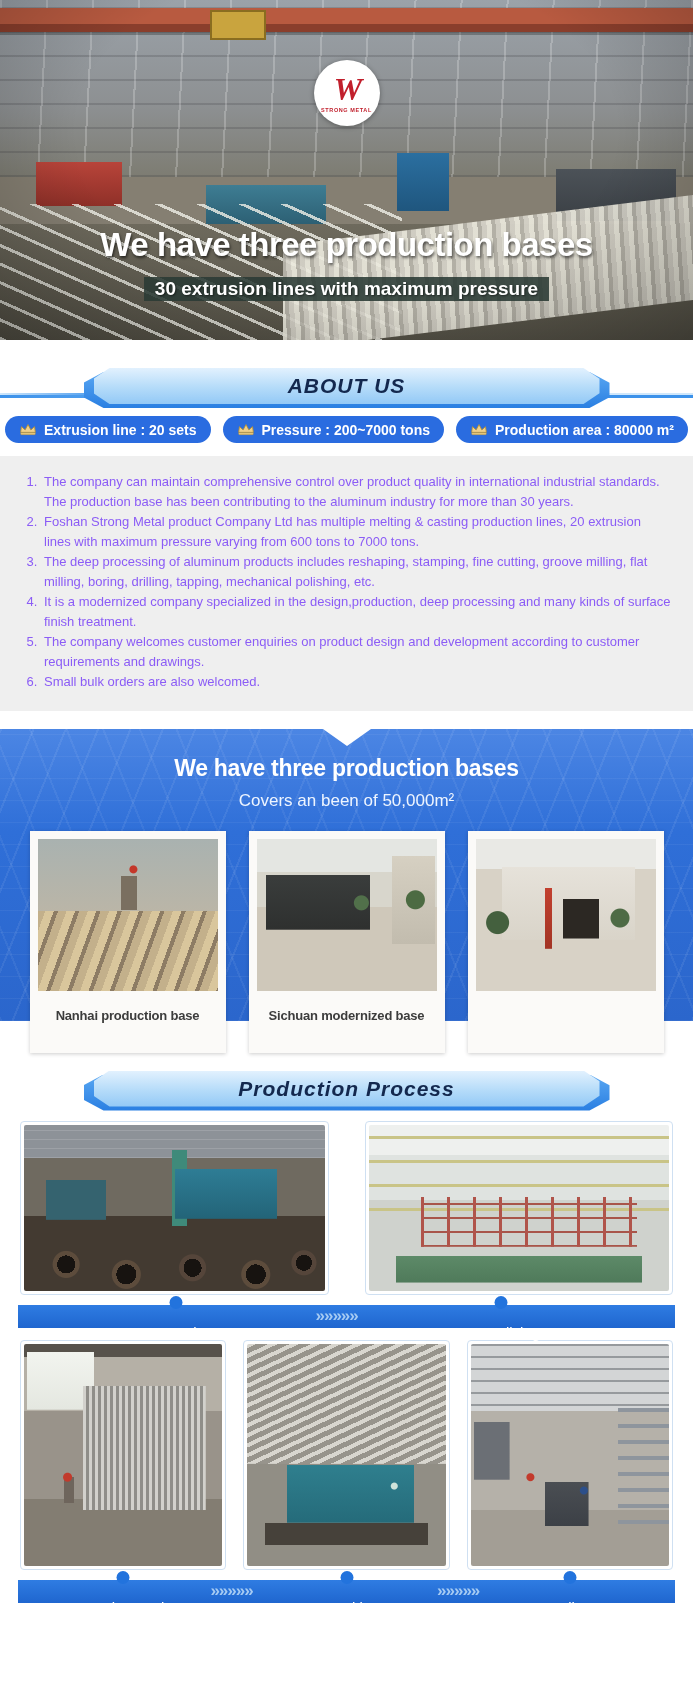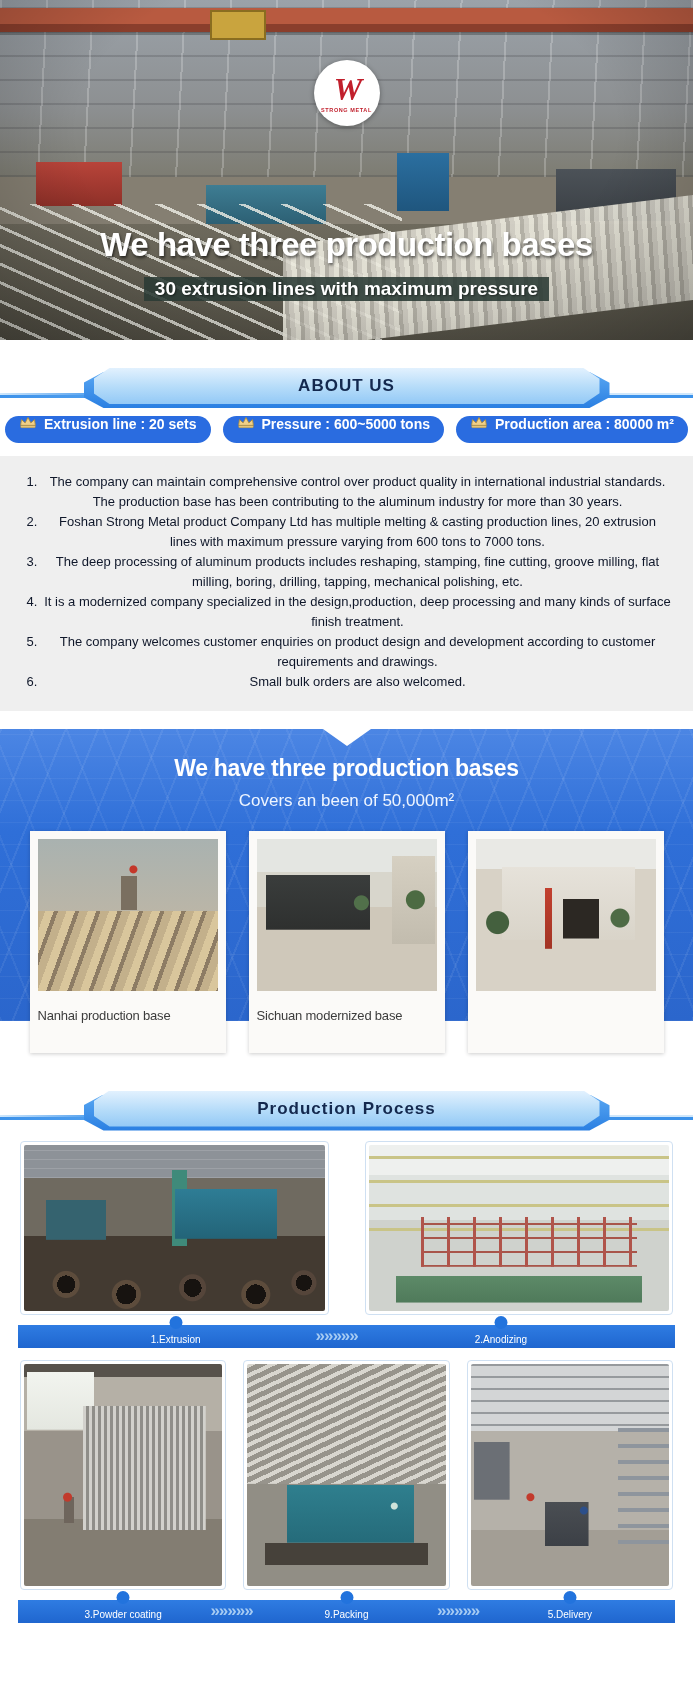--- a/index.html
+++ b/index.html
@@ -63,67 +63,67 @@
   .ribbon-side.left  { background:linear-gradient(90deg, rgba(79,158,238,0), #4f9eee),
                        linear-gradient(180deg,#cfe7fb 0 40%, #3c92ea 40% 100%); }
   .ribbon-wrap { position:relative; width:506px; height:36px; z-index:1; }
   .ribbon-wrap::before { content:""; position:absolute; left:-10px; right:-10px; top:4px; bottom:-4px;
     background:linear-gradient(180deg,#59a7f2,#2a7fe2);
     clip-path:polygon(20px 0, calc(100% - 20px) 0, 100% 30%, 100% 70%, calc(100% - 20px) 100%, 20px 100%, 0 70%, 0 30%); }
   .ribbon-body { position:absolute; inset:0;
     background:linear-gradient(180deg,#e2f1fe 0%, #b4dbf9 55%, #93c9f6 100%);
     clip-path:polygon(16px 0, calc(100% - 16px) 0, 100% 30%, 100% 70%, calc(100% - 16px) 100%, 16px 100%, 0 70%, 0 30%);
     display:flex; align-items:center; justify-content:center;
-    color:#13284e; font-weight:bold; font-size:17px; letter-spacing:1px; }
+    color:#13284e; font-weight:bold; font-size:21px; letter-spacing:1px;font-style:italic; }
 
   
   .badges { display:flex; justify-content:center; gap:12px; margin-top:10px; }
-  .badge { display:flex; gap:7px; background:#2a6ce0; color:#fff;
+  .badge { display:flex; align-items:center; gap:7px; background:#2a6ce0; color:#fff;
     font-weight:bold; font-size:14px; height:27px; padding:0 14px; border-radius:14px; white-space:nowrap; }
   .badge svg { width:18px; height:13px; display:block; }
 
   
   .about-points { background:#efefef; margin-top:13px; padding:16px 22px 18px 24px; }
-  .about-points ol { margin:0; padding-left:17px; color:#0f172a; font-size:13px; line-height:1.5;text-align:center; }
+  .about-points ol { margin:0; padding-left:17px; color:#8b5cf6; font-size:13px; line-height:1.5; }
   .about-points li { padding-left:3px; margin-bottom:1px; }
 
   
   .bases { position:relative; margin-top:18px; height:292px;
     background:
       repeating-linear-gradient(112deg, rgba(255,255,255,.07) 0 2px, transparent 2px 30px),
       repeating-linear-gradient(68deg, rgba(255,255,255,.06) 0 2px, transparent 2px 34px),
       repeating-linear-gradient(0deg, rgba(255,255,255,.05) 0 1px, transparent 1px 22px),
       linear-gradient(180deg,#4c86e4 0%, #2f6fd8 35%, #2b66cc 100%); }
   .bases-notch { position:absolute; top:0; left:50%; transform:translateX(-50%);
     width:0; height:0; border-left:24px solid transparent; border-right:24px solid transparent;
     border-top:17px solid #fff; }
   .bases-title { padding-top:26px; text-align:center; color:#fff; font-size:23px; font-weight:bold; letter-spacing:-.3px; }
   .bases-sub { text-align:center; color:#eef5ff; font-size:17px; margin-top:9px; }
   .cards { display:flex; justify-content:center; gap:23px; margin-top:20px; position:relative; z-index:2; }
   .card { width:196px; background:#fbfaf8; box-shadow:0 1px 4px rgba(0,0,0,.2); padding:8px 8px 0; }
   .card-photo { height:152px; }
-  .card-caption { font-weight:normal; color:#3c3c3c; font-size:13px;
+  .card-caption { text-align:center; font-weight:bold; color:#3c3c3c; font-size:13px;
     letter-spacing:-.2px; padding:17px 0 30px; }
 
   
-  .ribbon-row.second { margin-top:68px; }
+  .ribbon-row.second { margin-top:48px;flex-direction:column; }
   .process-row { display:flex; justify-content:center; margin:12px 20px 0; }
   .process-row.two { gap:36px; }
   .process-row.three { gap:17px; }
   .pframe { background:#fff; border:1px solid #cfe0f2; border-radius:4px; padding:3px; flex:1; }
   .pphoto { width:100%; border-radius:2px; }
   .process-row.two .pphoto { height:166px; }
   .process-row.three .pphoto { height:222px; }
 
   .process-bar { position:relative; margin:10px 18px 0; height:23px;
     background:linear-gradient(180deg,#2f7ce2,#1f66cf); }
   .pb-dot { position:absolute; top:-9px; width:13px; height:13px; border-radius:50%;
     background:#2273dd; transform:translateX(-50%); }
-  .pb-label { position:absolute; top:3px; height:23px; line-height:23px; transform:translateX(-50%);
-    color:#fff; font-size:10px; white-space:nowrap; }
+  .pb-label { position:absolute; top:16px; height:23px; line-height:23px; transform:translateX(-50%);
+    color:#fff; font-size:15px; white-space:nowrap; }
   .pb-arrows { position:absolute; top:0; height:23px; line-height:21px; transform:translateX(-50%);
     color:#a6cbf3; font-size:17px; font-weight:bold; letter-spacing:-1px; }
   .bottom-space { height:72px; }
 
   
   .scene { background-repeat:no-repeat; }
   .ph-nanhai { background-color:#b3ac9e;
     background-image:
       radial-gradient(circle at 53% 20%, #c4372a 0 3.5px, rgba(0,0,0,0) 4.5px),
       linear-gradient(#7a6f60,#7a6f60),
@@ -243,21 +243,21 @@
           <path d="M2 11 L3 4 L7.5 8 L11 1.5 L14.5 8 L19 4 L20 11 Z" fill="#f0d08a" stroke="#b8902f" stroke-width="1"></path>
           <rect x="2" y="11.6" width="18" height="2.2" rx="1" fill="#f0d08a" stroke="#b8902f" stroke-width="0.6"></rect>
         </svg>
       <span>Extrusion line : 20 sets</span>
     </div>
     <div class="badge">
       <svg viewBox="0 0 22 15">
           <path d="M2 11 L3 4 L7.5 8 L11 1.5 L14.5 8 L19 4 L20 11 Z" fill="#f0d08a" stroke="#b8902f" stroke-width="1"></path>
           <rect x="2" y="11.6" width="18" height="2.2" rx="1" fill="#f0d08a" stroke="#b8902f" stroke-width="0.6"></rect>
         </svg>
-      <span>Pressure : 600~5000 tons</span>
+      <span>Pressure : 200~7000 tons</span>
     </div>
     <div class="badge">
       <svg viewBox="0 0 22 15">
           <path d="M2 11 L3 4 L7.5 8 L11 1.5 L14.5 8 L19 4 L20 11 Z" fill="#f0d08a" stroke="#b8902f" stroke-width="1"></path>
           <rect x="2" y="11.6" width="18" height="2.2" rx="1" fill="#f0d08a" stroke="#b8902f" stroke-width="0.6"></rect>
         </svg>
       <span>Production area : 80000 m²</span>
     </div>
   </div>
 

